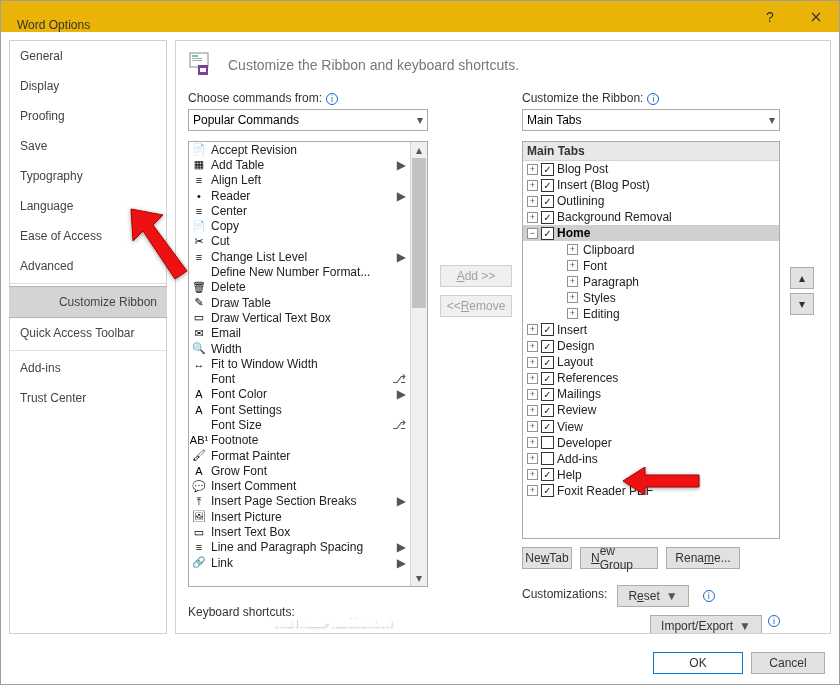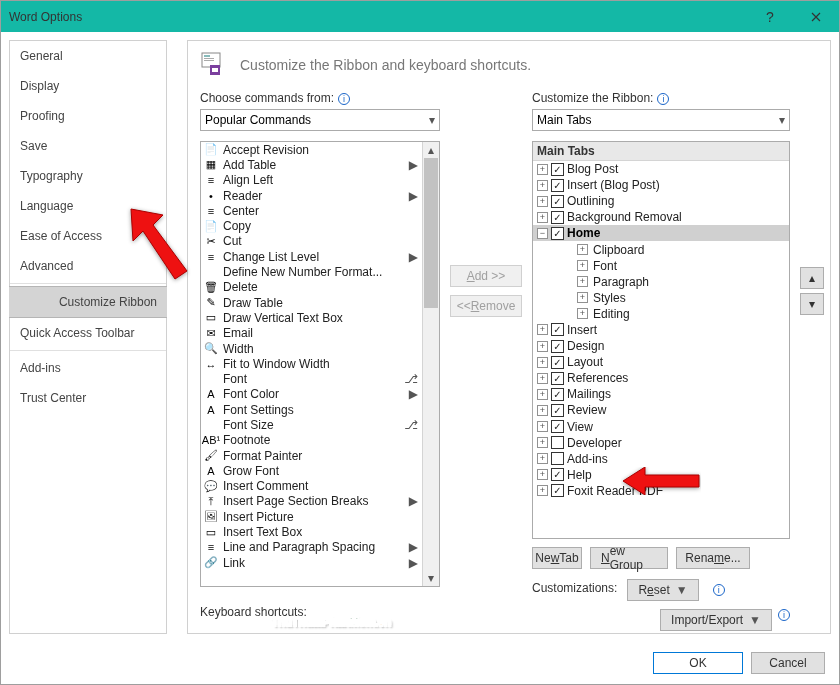--- a/index.html
+++ b/index.html
@@ -1,26 +1,26 @@
 <!DOCTYPE html>
 <html><head>
 <meta charset="utf-8">
 <style>
   * { box-sizing: border-box; font-family: "Segoe UI", Tahoma, sans-serif; font-size: 12px; }
   html, body { margin: 0; padding: 0; }
   body { width: 840px; height: 685px; background: #fff; position: relative; }
 
   .window { width: 840px; height: 685px; border: 1px solid #9e9e9e; display: flex; flex-direction: column; position: relative; }
-  .titlebar { height: 31px; display: flex; align-items: center; padding: 0 0 0 8px; background: #14b8a6; }
+  .titlebar { height: 31px; display: flex; align-items: flex-end; padding: 0 0 0 16px; background: #eab308; }
   .titlebar .title { color: #333; flex: 0 0 auto; }
   .titlebar .spacer { flex: 1; }
   .titlebar .sysbtn { width: 46px; height: 31px; display: flex; align-items: center; justify-content: center; color: #333; }
   .titlebar .sysbtn svg { width: 10px; height: 10px; }
 
-  .content { flex: 1; display: flex; padding: 8px; gap: 20px; overflow: hidden; }
+  .content { flex: 1; display: flex; padding: 8px; gap: 8px; overflow: hidden; }
 
   
   .nav { width: 158px; border: 1px solid #d0d0d0; background: #fff; display: flex; flex-direction: column; position: relative; }
   .nav-item { padding: 8px 10px; color: #444; cursor: default; }
   .nav-sep { height: 1px; background: #e0e0e0; margin: 2px 0; }
   .nav-item.selected { background: #d4d4d4; margin: 0 -1px; border: 1px solid #b5b5b5; border-left: none; border-right: none; text-align: right; }
 
   
   .pane { flex: 1; border: 1px solid #d0d0d0; position: relative; padding: 10px 12px; overflow: hidden; }
 
@@ -65,21 +65,21 @@
 
   .btn { border:1px solid #adadad; background:#e1e1e1; color:#333; height:22px; display:inline-flex; align-items:center; justify-content:center; padding:0 10px; }
   .btn.disabled { color:#a0a0a0; background:#f0f0f0; border-color:#d0d0d0; }
   .btn.primary { border:1px solid #0078d7; background:#fff; }
   .btn .u { text-decoration: underline; }
   .btn .caret { margin-left:6px; color:#555; }
   .btn-sm { width:24px; padding:0; }
 
   .row-buttons { display:flex; gap:8px; margin-top:8px; }
 
-  .customizations { display:flex; align-items:center; gap:10px; margin-top:10px; }
+  .customizations { display:flex; align-items:center; gap:10px; margin-top:16px; }
   .impexp { display:flex; justify-content:flex-end; margin-top:8px; }
 
   .kbd-row { display:flex; align-items:center; gap:8px; margin-top:16px; }
 
   .footer { height: 42px; display:flex; align-items:center; justify-content:flex-end; gap:8px; padding:0 14px; border-top: none; }
 
   
   .arrow-overlay { position:absolute; pointer-events:none; }
   .arrow-red { fill:#e11; stroke:#a00; stroke-width:1; filter: drop-shadow(0 1px 2px rgba(0,0,0,.4)); }
 

